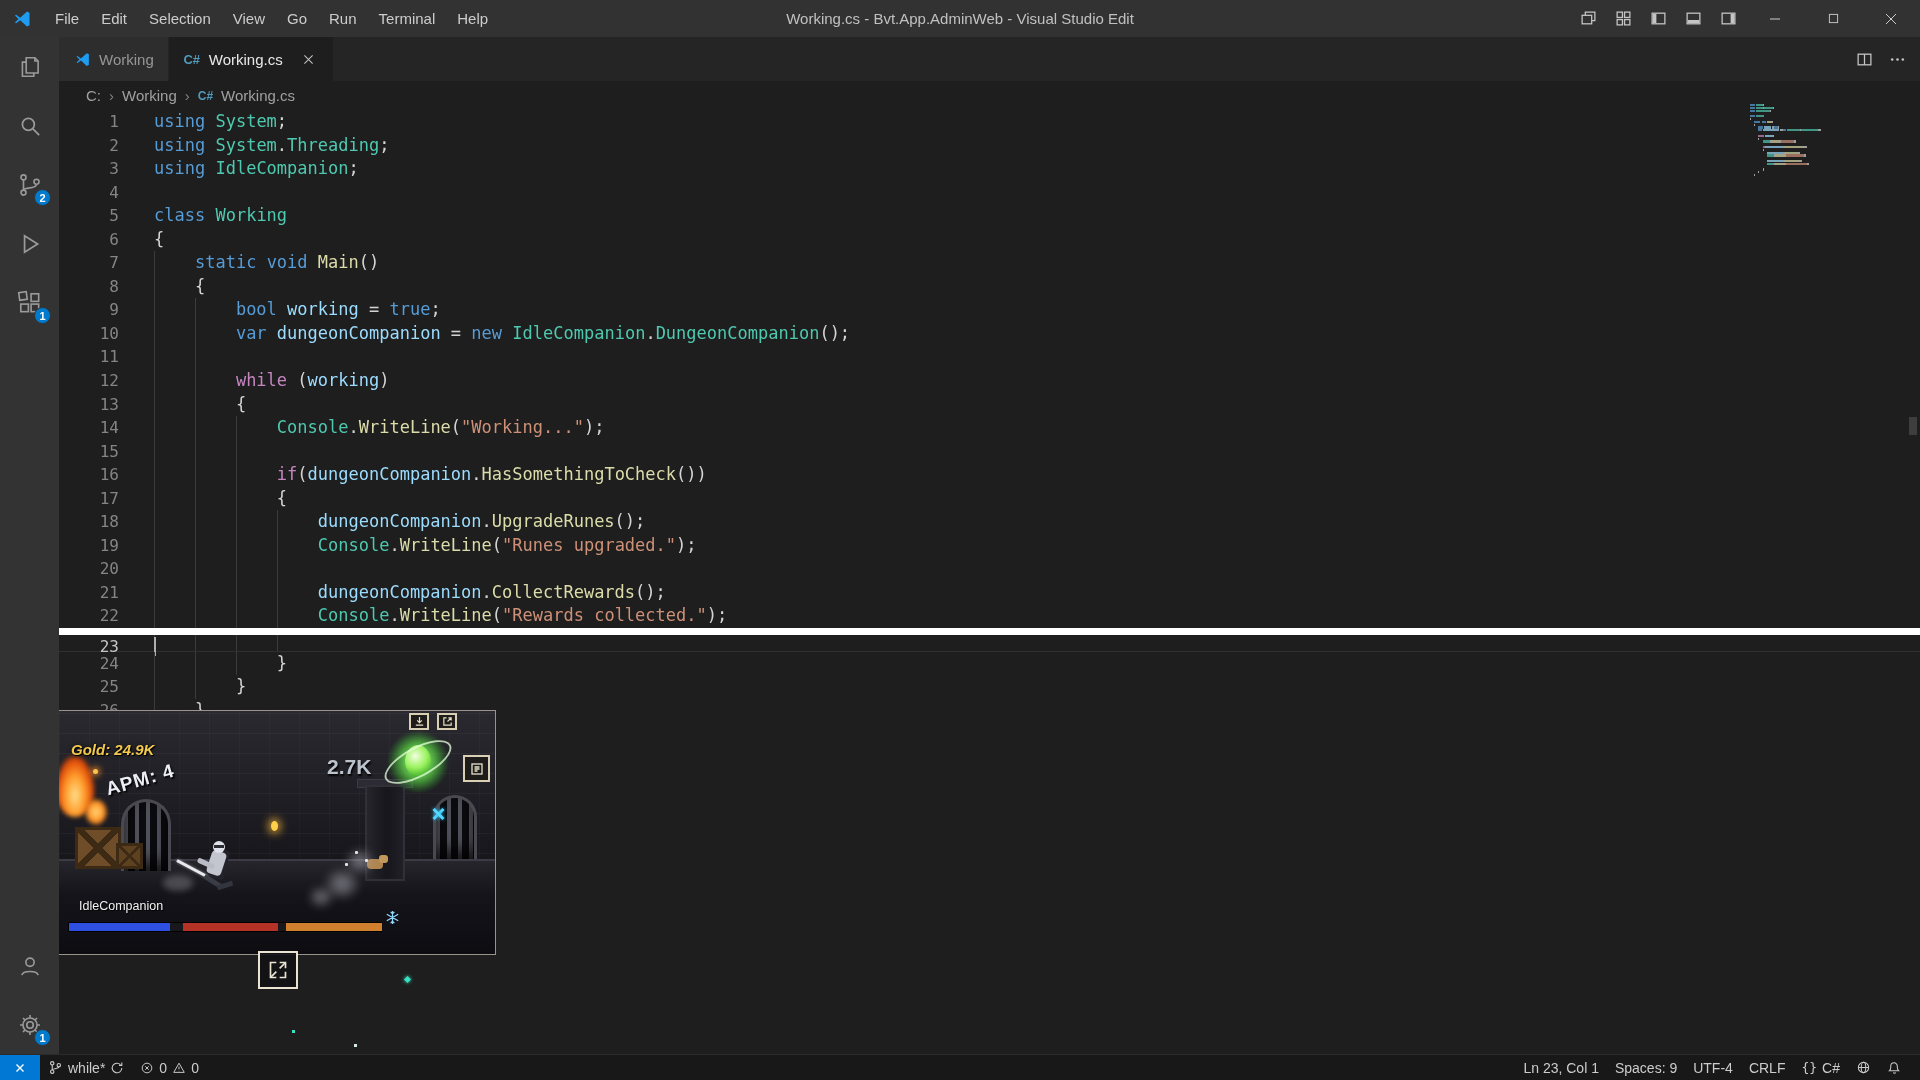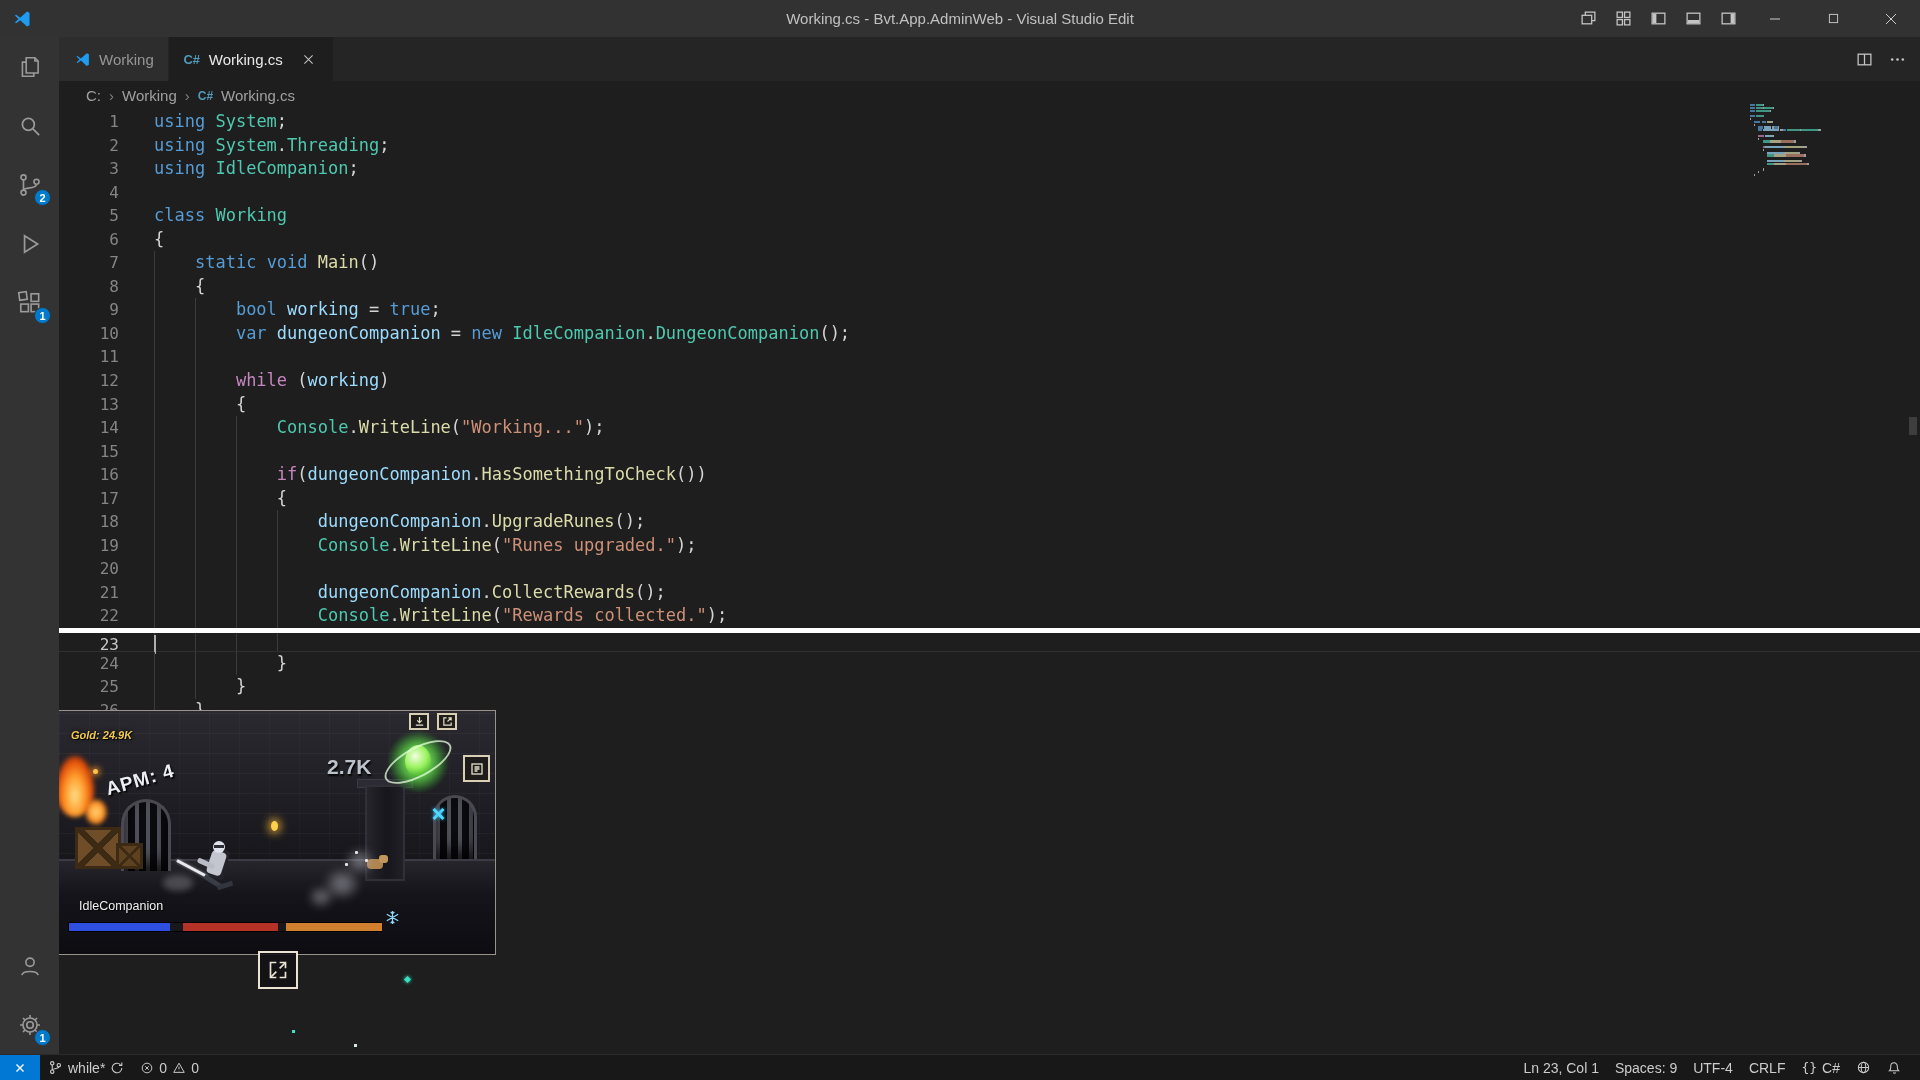--- a/index.html
+++ b/index.html
@@ -44,21 +44,21 @@
   .crumb-icon{color:#519aba;font-weight:bold;font-size:12px;}
   .crumb-sep{color:#7f7f7f;}
 
   
   .code{position:absolute;left:0;top:73px;right:0;bottom:0;font-family:"DejaVu Sans Mono",monospace;
     font-size:17px;white-space:pre;}
   .code-row{display:flex;height:23.55px;line-height:23.55px;position:relative;}
   .ln{width:60px;text-align:right;color:#858585;flex:none;font-size:16px;}
   .ltext{padding-left:35px;position:relative;flex:1;}
   .guide{position:absolute;top:0;bottom:0;width:1px;background:#3b3b3b;}
-  .code-row.current{border-top:5px solid #ffffff;border-bottom:1px solid #303030;}
+  .code-row.current{border-top:7px solid #ffffff;border-bottom:1px solid #303030;}
   .code-row.current .ln{color:#c6c6c6;}
   .cursor{position:absolute;left:35px;top:2px;width:2px;height:19px;background:#aeafad;}
   .tok-kw{color:var(--tok-kw,#569cd6);} .tok-ct{color:var(--tok-ct,#c586c0);}
   .tok-ty{color:var(--tok-ty,#4ec9b0);} .tok-fn{color:var(--tok-fn,#dcdcaa);}
   .tok-va{color:var(--tok-va,#9cdcfe);} .tok-st{color:var(--tok-st,#ce9178);}
   .tok-pu{color:var(--tok-pu,#d4d4d4);}
 
   
   .minimap{position:absolute;right:96px;top:67px;width:74px;}
   .mm-row{height:2.2px;margin-bottom:0.62px;font-size:0;white-space:nowrap;}
@@ -93,21 +93,21 @@
     box-shadow:0 0 6px 2px rgba(255,150,40,.8);}
   .torch{position:absolute;left:212px;top:110px;width:7px;height:10px;border-radius:50%;background:#ffd04a;
     box-shadow:0 0 8px 3px rgba(255,190,60,.7);}
   .orb{position:absolute;left:328px;top:20px;width:62px;height:62px;}
   .orb-glow{position:absolute;inset:0;border-radius:50%;
     background:radial-gradient(circle,rgba(150,255,120,.9),rgba(80,220,60,.45) 45%,rgba(40,160,40,.15) 65%,transparent 72%);}
   .orb-core{position:absolute;left:18px;top:14px;width:26px;height:32px;border-radius:50%;
     background:radial-gradient(circle at 40% 35%,#f2ffe0,#9af25e 45%,#3fae2a 82%);box-shadow:0 0 14px 4px rgba(120,255,90,.5);}
   .orb-ring{position:absolute;left:-6px;top:16px;width:74px;height:30px;border:2px solid rgba(230,255,220,.75);
     border-radius:50%;transform:rotate(-28deg);}
-  .gold-label{position:absolute;left:12px;top:18px;font-weight:bold;font-style:italic;font-size:11px;color:#f2c94c;
+  .gold-label{position:absolute;left:12px;top:30px;font-weight:bold;font-style:italic;font-size:15px;color:#f2c94c;
     text-shadow:1px 1px 0 #000,0 0 4px rgba(0,0,0,.8);}
   .apm-label{position:absolute;left:46px;top:58px;font-size:19px;font-weight:bold;color:#eceef4;letter-spacing:1px;
     transform:rotate(-16deg);text-shadow:1px 2px 2px #000;}
   .game-counter{position:absolute;left:268px;top:44px;font-weight:bold;font-size:21px;color:#bcc2cb;
     text-shadow:1px 2px 2px #000;}
   .pip-btn{position:absolute;width:20px;height:17px;border:2px solid #d8cfb4;background:rgba(30,28,24,.9);
     color:#e8e2cc;display:flex;align-items:center;justify-content:center;}
   .pip-btn-1{right:66px;top:2px;} .pip-btn-2{right:38px;top:2px;}
   .notes-btn{position:absolute;right:5px;top:44px;width:27px;height:27px;border:2px solid #d8cfb4;
     background:rgba(30,28,24,.9);color:#e8e2cc;display:flex;align-items:center;justify-content:center;}
@@ -163,20 +163,30 @@
 <body>
 
 <div id="app">
 
   <div class="titlebar">
     <div class="vscode-logo">
       <svg width="20" height="20" viewBox="0 0 24 24">
           <path fill="#1f9cf0" d="M18 3 9.8 10.6 5 7 3.5 7.8 7.8 12 3.5 16.2 5 17 9.8 13.4 18 21 21 19.4V4.6Z"></path>
         </svg>
     </div>
+    <div class="menu-bar">
+        <div class="menu-item">File</div>
+        <div class="menu-item">Edit</div>
+        <div class="menu-item">Selection</div>
+        <div class="menu-item">View</div>
+        <div class="menu-item">Go</div>
+        <div class="menu-item">Run</div>
+        <div class="menu-item">Terminal</div>
+        <div class="menu-item">Help</div>
+      </div>
     <div class="title-center">Working.cs - Bvt.App.AdminWeb - Visual Studio Edit</div>
     <div class="titlebar-right">
       <div class="tb-icon">
         <svg width="17" height="17" viewBox="0 0 16 16" fill="none" stroke="currentColor" stroke-width="1.2">
             <rect x="2" y="5" width="9" height="8"></rect>
             <path d="M5 5V2h9v8h-3"></path>
           </svg>
       </div>
       <div class="tb-icon">
         <svg width="17" height="17" viewBox="0 0 16 16" fill="none" stroke="currentColor" stroke-width="1.2">

